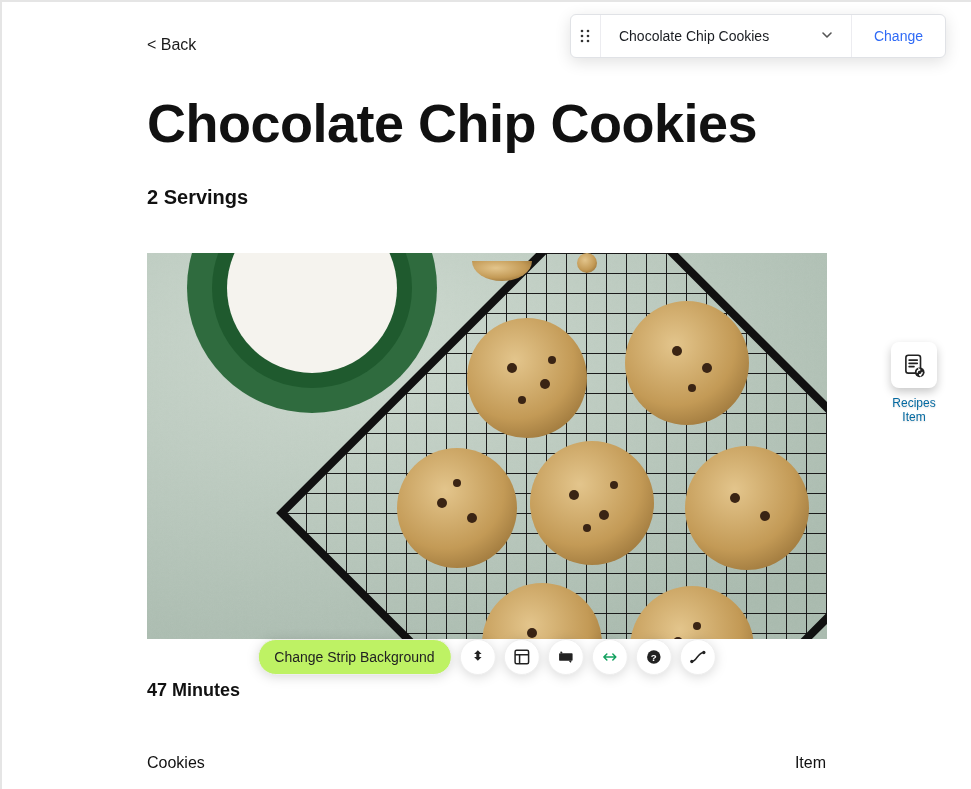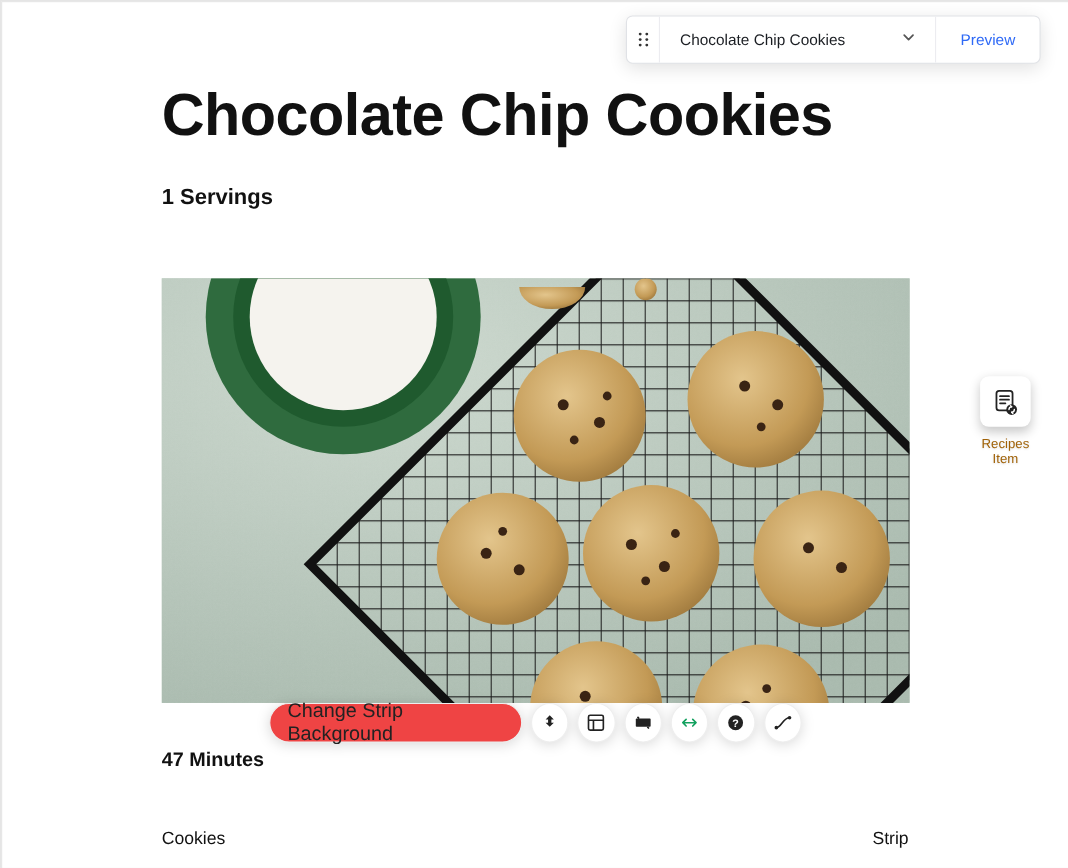--- a/index.html
+++ b/index.html
@@ -58,26 +58,26 @@
   .hero svg { width:100%; height:100%; display:block; }
 
   
   .strip-tools {
     position:absolute; top:637px; left:50%; transform:translateX(-50%);
     display:flex; align-items:center; gap:8px;
     filter: drop-shadow(0 2px 6px rgba(0,0,0,0.15));
     z-index:2;
   }
   .pill {
-    background:#ef4444;
+    background:#bef264;
     border-radius:20px;
     height:36px;
     display:flex; align-items:center;
     padding:0 16px;
-    font-size:18px;
+    font-size:14px;
     color:#222;
     border:1px solid #eee;
     cursor:pointer;
   }
   .circle-btn {
     width:36px; height:36px;
     background:#fff;
     border-radius:50%;
     border:1px solid #eee;
     display:flex; align-items:center; justify-content:center;
@@ -97,21 +97,21 @@
     display:flex; flex-direction:column; align-items:center;
     cursor:pointer;
   }
   .side-card .box {
     width:46px; height:46px; background:#fff; border-radius:8px;
     box-shadow:0 4px 10px rgba(0,0,0,0.22);
     display:flex; align-items:center; justify-content:center;
     position:relative;
   }
   .side-card .box svg { width:26px; height:26px; }
-  .side-card .lab { margin-top:8px; font-size:12px; color:#a16207; text-align:center; line-height:1.2; text-shadow: 0 1px 2px rgba(0,0,0,0.15);}
+  .side-card .lab { margin-top:8px; font-size:12px; color:#0369a1; text-align:center; line-height:1.2; text-shadow: 0 1px 2px rgba(0,0,0,0.15);}
 </style>
 </head>
 <body>
 
 <div class="canvas">
 
   <div class="topbar">
     <div class="segment grip">
       <svg viewBox="0 0 10 14">
         <circle cx="2" cy="2" r="1.3" fill="#333"></circle>
@@ -124,27 +124,28 @@
     </div>
     <div class="segment dropdown">
       <span class="label">Chocolate Chip Cookies</span>
       <span class="chev">
         <svg width="12" height="12" viewBox="0 0 12 12">
             <path d="M2 4l4 4 4-4" stroke="#555" stroke-width="1.6" fill="none" stroke-linecap="round" stroke-linejoin="round"></path>
           </svg>
       </span>
     </div>
     <div class="segment preview-btn">
-      <span>Preview</span>
+      <span>Change</span>
     </div>
   </div>
 
   <div class="content">
+    <div class="back">&lt; Back</div>
     <h1 class="title">Chocolate Chip Cookies</h1>
-    <div class="servings">1 Servings</div>
+    <div class="servings">2 Servings</div>
   </div>
 
   <div class="hero">
     <svg viewBox="0 0 680 386" preserveAspectRatio="xMidYMid slice">
       <defs>
         <radialGradient id="bgshade" cx="30%" cy="20%" r="90%">
           <stop offset="0%" stop-color="#cdd9cf"></stop>
           <stop offset="100%" stop-color="#a9baae"></stop>
         </radialGradient>
         <radialGradient id="cookie" cx="40%" cy="35%" r="70%">
@@ -262,21 +263,21 @@
       <svg viewBox="0 0 24 24">
           <path d="M4 18c6 0 8-12 16-12" stroke="#222" stroke-width="2" fill="none"></path>
           <circle cx="4" cy="18" r="2.2" fill="#222"></circle>
           <circle cx="20" cy="6" r="2.2" fill="#222"></circle>
         </svg>
     </div>
   </div>
 
   <div class="minutes">47 Minutes</div>
   <div class="nav-prev">Cookies</div>
-  <div class="nav-next">Strip</div>
+  <div class="nav-next">Item</div>
 
   <div class="side-card">
     <div class="box">
       <svg viewBox="0 0 32 32">
         <rect x="6" y="4" width="18" height="22" rx="3" fill="none" stroke="#222" stroke-width="2"></rect>
         <path d="M10 10h10M10 14h10M10 18h6" stroke="#222" stroke-width="2" stroke-linecap="round"></path>
         <circle cx="23" cy="25" r="6" fill="#222"></circle>
         <path d="M20 25a3 3 0 0 1 3-3M26 25a3 3 0 0 1-3 3" stroke="#fff" stroke-width="1.6" fill="none" stroke-linecap="round"></path>
         <path d="M23 22l-1.3-1.3M23 28l1.3 1.3" stroke="#fff" stroke-width="1.6" stroke-linecap="round"></path>
       </svg>

